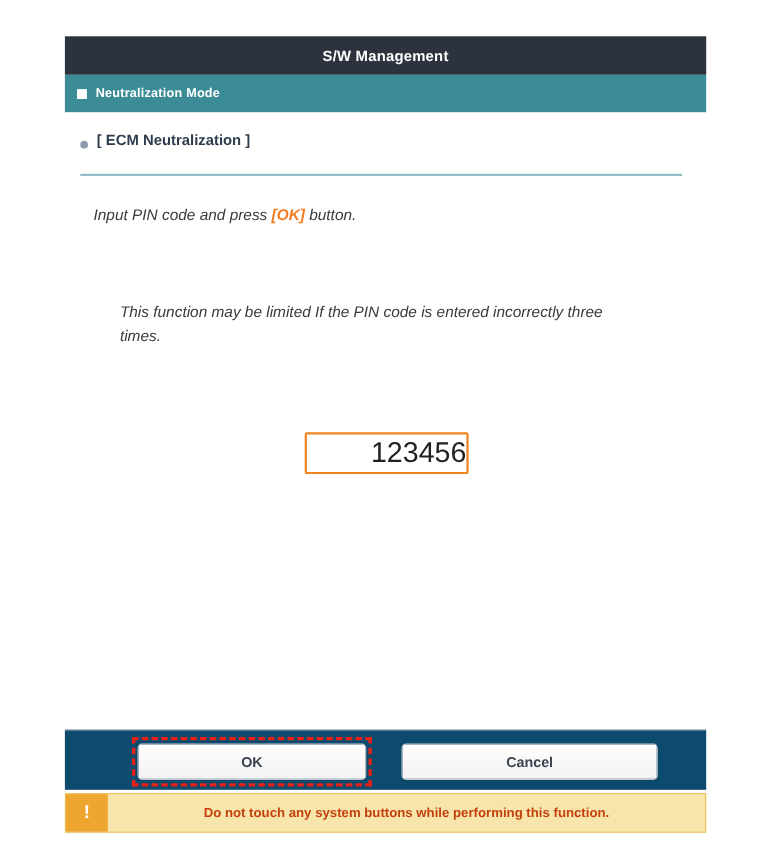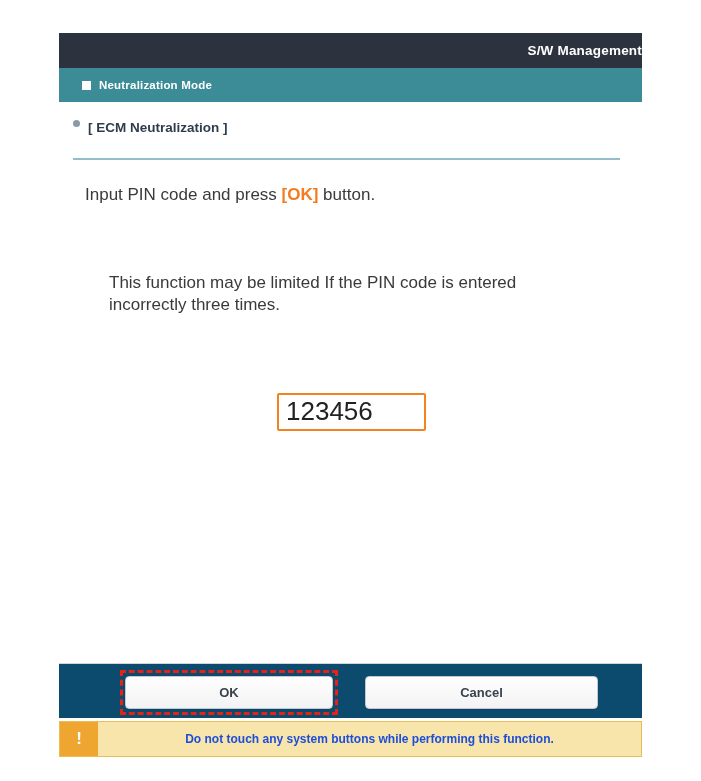--- a/index.html
+++ b/index.html
@@ -9,66 +9,66 @@
     width: 701px; height: 781px;
     position: relative;
     overflow: hidden;
   }
   .canvas { position: absolute; left: 0; top: 0; width: 701px; height: 781px; background: #fff; }
 
   
   .titlebar {
     position: absolute; left: 59px; top: 33px; width: 583px; height: 35px;
     background: #2c333e;
-    display: flex; align-items: center; justify-content: flex-end;
+    display: flex; align-items: center; justify-content: center;
   }
   .titlebar span { color: #ffffff; font-size: 13.5px; font-weight: bold; letter-spacing: 0.2px; }
 
   
   .modebar {
     position: absolute; left: 59px; top: 68px; width: 583px; height: 34px;
     background: #3b8c96;
-    display: flex; align-items: center; padding-left: 23px;
+    display: flex; align-items: center; padding-left: 11px;
   }
   .modebar .sq {
     width: 9px; height: 9px; background: #ffffff; margin-right: 8px; flex: 0 0 auto;
   }
   .modebar span.lbl { color: #ffffff; font-size: 11.5px; font-weight: bold; letter-spacing: 0.2px; }
 
   
   .section-header {
     position: absolute; left: 73px; top: 120px;
-    display: flex; align-items: flex-start;
+    display: flex; align-items: flex-end;
   }
   .section-header .bullet {
     width: 7px; height: 7px; border-radius: 50%; background: #8b9aab; margin-right: 8px; flex: 0 0 auto;
   }
   .section-header .title { color: #2e3d4e; font-size: 13.5px; font-weight: bold; }
   .section-underline {
     position: absolute; left: 73px; top: 158px; width: 547px; height: 2px;
     background: #93bec8;
   }
 
   
   .body-text {
     position: absolute; left: 85px;
-    color: #3a3a3a; font-size: 17px; line-height: 22px;
+    color: #3a3a3a; font-size: 14px; line-height: 22px; font-style: italic;
   }
   .p1 { top: 184px; }
   .p2 { top: 224px; }
   .p3 { top: 272px; width: 480px; margin-left: 24px; }
   .p4 { top: 340px; }
   .ok-highlight { color: #f47b20; font-weight: bold; }
 
   
   .pin-input {
     position: absolute; left: 277px; top: 393px; width: 149px; height: 38px;
     border: 2px solid #f28321; border-radius: 2px; background: #ffffff;
     font-family: "Liberation Sans", sans-serif;
-    font-size: 26px; color: #222222; padding: 0 0 2px 7px; outline: none;
+    font-size: 26px; color: #222222; padding: 0 0 2px 7px; outline: none; text-align: right;
   }
 
   
   .footer-bar {
     position: absolute; left: 59px; top: 663px; width: 583px; height: 55px;
     background: #0c4a6e; border-top: 1px solid #d3d5d8;
   }
   .btn {
     position: absolute; height: 33px;
     background: linear-gradient(#fefefe, #f3f3f5);
@@ -91,21 +91,21 @@
     background: #f8e5ac; border: 1px solid #e8bd58;
     display: flex; align-items: stretch;
   }
   .warning-icon {
     width: 38px; flex: 0 0 auto; background: #efa630;
     color: #ffffff; font-size: 17px; font-weight: bold;
     display: flex; align-items: center; justify-content: center;
   }
   .warning-text {
     flex: 1; display: flex; align-items: center; justify-content: center;
-    color: #1d4ed8; font-size: 12px; font-weight: bold;
+    color: #c2410c; font-size: 12px; font-weight: bold;
   }
 </style>
 </head>
 <body>
 
 <div class="canvas">
 
   <div class="titlebar">
     <span>S/W Management</span>
   </div>

